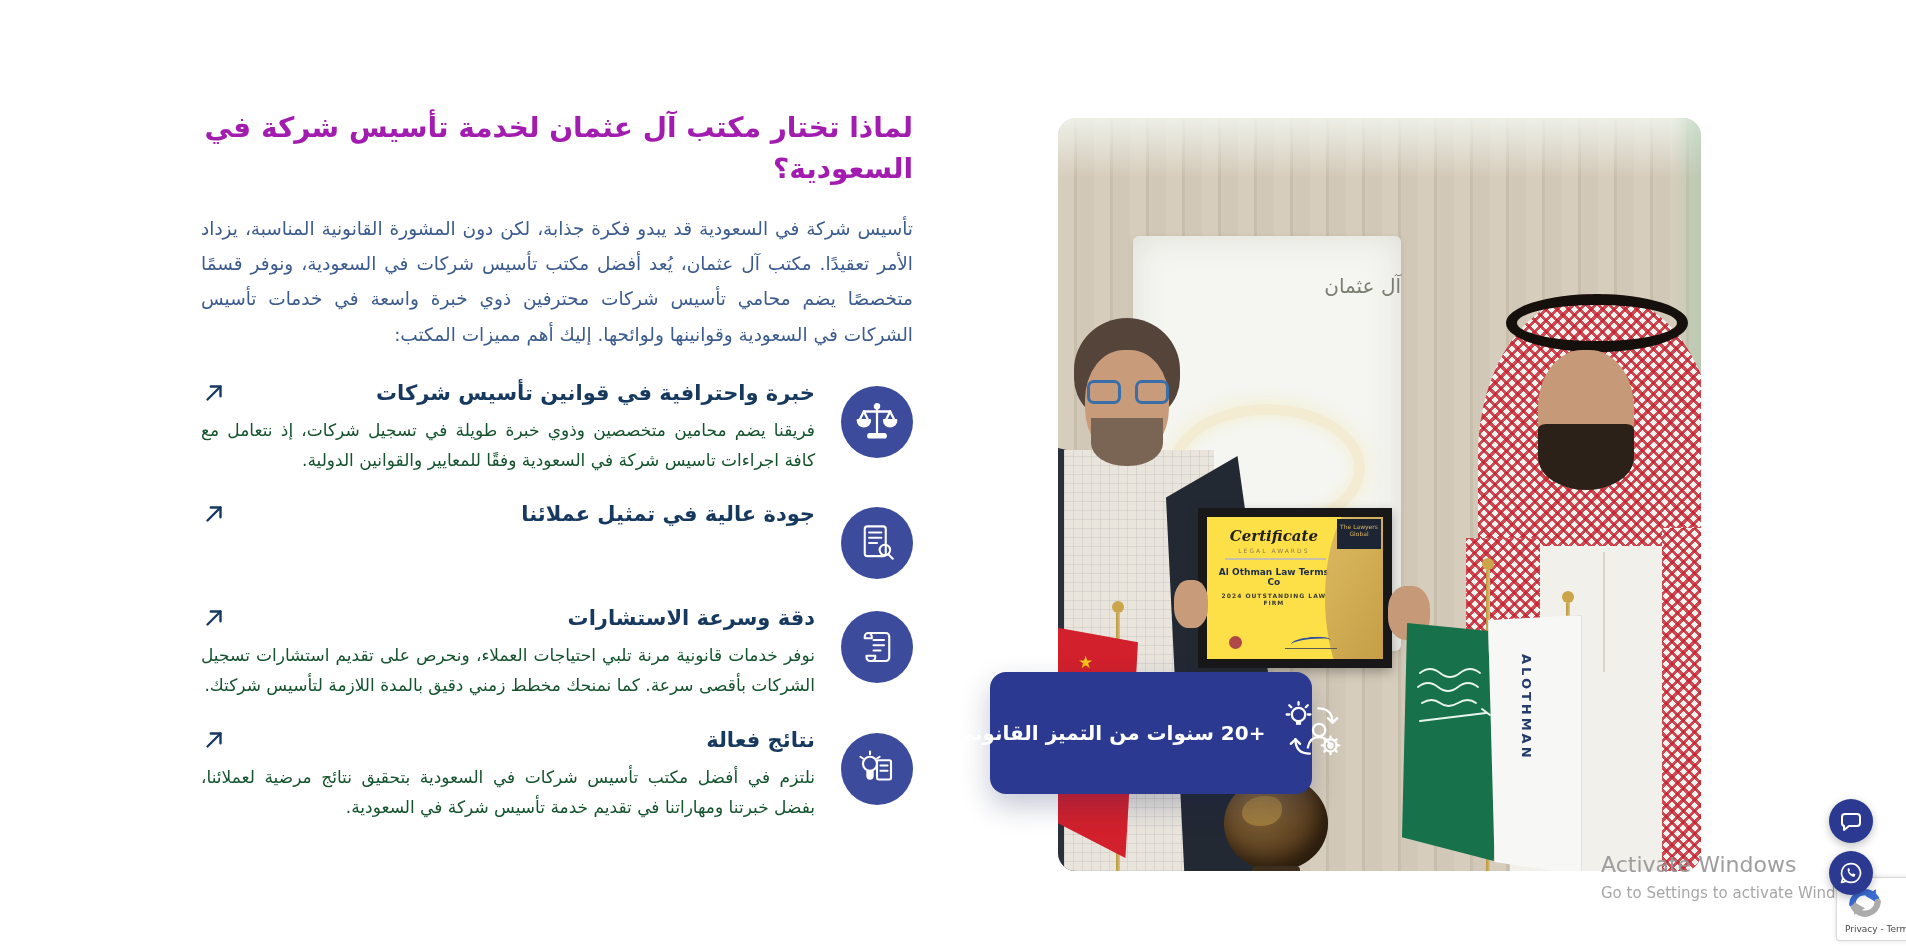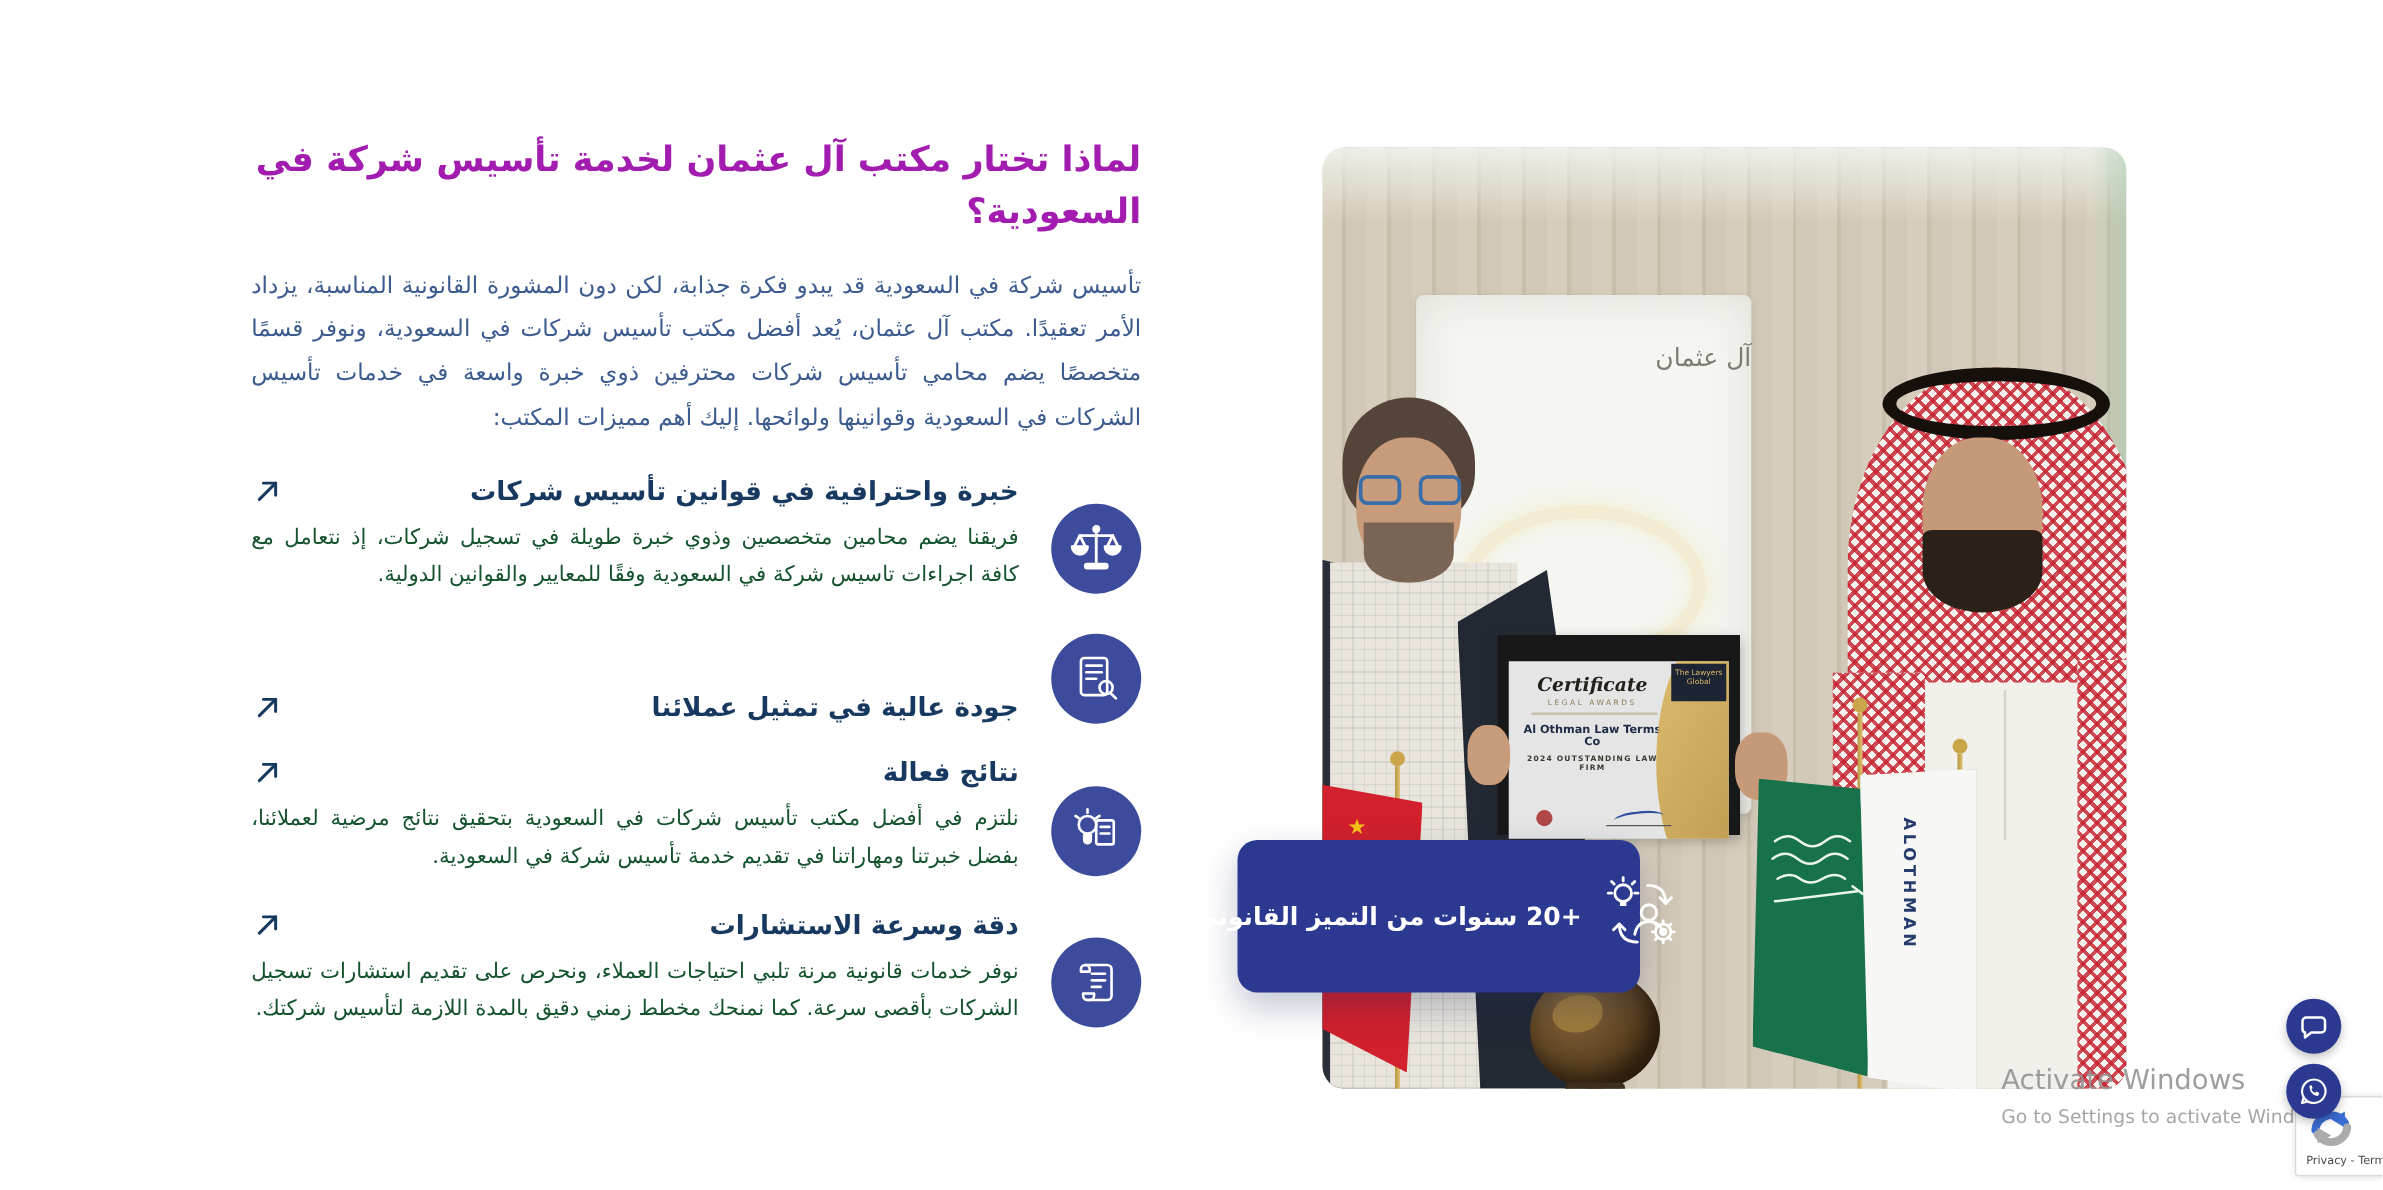--- a/index.html
+++ b/index.html
@@ -8,21 +8,21 @@
     position:relative; width:1906px; height:952px; background:#ffffff;
     overflow:hidden; font-family:"DejaVu Sans", sans-serif;
   }
 
   
   .text-col { position:absolute; top:108px; right:993px; width:712px; direction:rtl; text-align:right; }
   .heading   { font-size:28px; font-weight:bold; color:#a21caf; line-height:1.45; margin-bottom:22px; }
   .subheading{ font-size:21px; font-weight:bold; color:#1e409c; margin-bottom:20px; }
   .lead      { font-size:18.5px; color:#3c5b8e; line-height:1.9; margin-bottom:28px; text-align:justify; }
 
-  .feature { display:flex; gap:26px; margin-bottom:26px; align-items:flex-end; }
+  .feature { display:flex; gap:26px; margin-bottom:26px; align-items:flex-start; }
   .feature-icon {
     flex:0 0 72px; width:72px; height:72px; border-radius:50%;
     background:#3c4b9c; display:flex; align-items:center; justify-content:center; margin-top:6px;
   }
   .feature-content { flex:1; min-width:0; }
   .title-row { display:flex; justify-content:space-between; align-items:center; }
   .feature-title { font-size:21px; font-weight:bold; color:#17395f; }
   .arrow-btn { width:26px; height:26px; cursor:pointer; flex:0 0 26px; }
   .feature-body { font-size:17px; color:#14532d; line-height:1.75; margin-top:10px; text-align:justify; }
 
@@ -83,21 +83,21 @@
                      repeating-linear-gradient(-45deg, rgba(198,32,46,.8) 0 3px, transparent 3px 8px);
     border-radius:0 0 40% 40%; }
   .shemagh-drapeR{ position:absolute; left:604px; top:410px; width:54px; height:343px;
     background-color:#f6f2ee;
     background-image:repeating-linear-gradient(45deg, rgba(198,32,46,.8) 0 3px, transparent 3px 8px),
                      repeating-linear-gradient(-45deg, rgba(198,32,46,.8) 0 3px, transparent 3px 8px); }
 
   
   .cert { position:absolute; left:140px; top:390px; width:194px; height:160px; background:#181818; padding:9px;
     box-shadow:0 4px 10px rgba(40,40,40,.35); }
-  .cert-inner { position:relative; width:100%; height:100%; background:#e5e5e5; overflow:hidden; padding:10px 8px 6px 10px;margin-top:12px; }
+  .cert-inner { position:relative; width:100%; height:100%; background:#fde047; overflow:hidden; padding:10px 8px 6px 10px; }
   .cert-gold { position:absolute; right:-34px; top:-24px; width:92px; height:210px;
     background:linear-gradient(120deg,#dcba66,#b68c3a); border-radius:50%; opacity:.92; }
   .cert-issuer { position:absolute; right:2px; top:2px; width:44px; height:30px; background:#1d2433;
     color:#d9b765; font-size:6px; line-height:1.2; text-align:center; padding-top:4px; }
   .cert-title { font-family:"DejaVu Serif", serif; font-style:italic; font-weight:bold; font-size:15px; color:#23201a; width:72%; text-align:center; }
   .cert-sub   { font-size:6px; letter-spacing:2px; color:#8a7b52; width:72%; text-align:center; margin-top:2px; }
   .cert-line  { width:64%; height:2px; background:#c9c0a8; margin:4px 0 0 8px; }
   .cert-name  { font-size:9px; font-weight:bold; color:#1d2b45; width:72%; text-align:center; margin-top:7px; }
   .cert-award { font-size:6px; font-weight:bold; color:#3a382f; width:72%; text-align:center; margin-top:5px; letter-spacing:1px; }
   .cert-seal  { position:absolute; left:22px; bottom:10px; width:13px; height:13px; border-radius:50%; background:#b04848; }
@@ -208,62 +208,62 @@
             <line x1="6" y1="18" x2="18" y2="6"></line>
               <polyline points="9,6 18,6 18,15"></polyline>
           </svg>
         </div>
       </div>
     </div>
 
     <div class="feature">
       <div class="feature-icon">
         <svg width="42" height="42" viewBox="0 0 48 48" fill="none" stroke="#ffffff" stroke-width="2.4" stroke-linecap="round" stroke-linejoin="round">
+          <path d="M14 8 h20 a4 4 0 0 1 4 4 v24 a4 4 0 0 1 -4 4 H16"></path>
+          <path d="M14 8 a4 4 0 0 0 -4 4 v2 h8 v-2 a4 4 0 0 0 -4 -4 z"></path>
+          <path d="M16 40 a4 4 0 0 1 -4 -4 v-2 h10 v2 a4 4 0 0 1 -4 4 z"></path>
+          <line x1="20" y1="16" x2="32" y2="16"></line>
+            <line x1="20" y1="22" x2="32" y2="22"></line>
+            <line x1="20" y1="28" x2="28" y2="28"></line>
+        </svg>
+      </div>
+      <div class="feature-content">
+        <div class="title-row">
+          <div class="feature-title">دقة وسرعة الاستشارات</div>
+          <svg class="arrow-btn" viewBox="0 0 24 24" fill="none" stroke="#17395f" stroke-width="2.2" stroke-linecap="round" stroke-linejoin="round">
+            <line x1="6" y1="18" x2="18" y2="6"></line>
+              <polyline points="9,6 18,6 18,15"></polyline>
+          </svg>
+        </div>
+        <div class="feature-body">نوفر خدمات قانونية مرنة تلبي احتياجات العملاء، ونحرص على تقديم استشارات تسجيل الشركات بأقصى سرعة. كما نمنحك مخطط زمني دقيق بالمدة اللازمة لتأسيس شركتك.</div>
+      </div>
+    </div>
+
+    <div class="feature">
+      <div class="feature-icon">
+        <svg width="42" height="42" viewBox="0 0 48 48" fill="none" stroke="#ffffff" stroke-width="2.4" stroke-linecap="round" stroke-linejoin="round">
           <rect x="24" y="14" width="16" height="22" rx="2"></rect>
           <line x1="28" y1="20" x2="36" y2="20"></line>
             <line x1="28" y1="26" x2="36" y2="26"></line>
           <circle cx="16" cy="18" r="8"></circle>
           <line x1="16" y1="4" x2="16" y2="7"></line>
             <line x1="5" y1="10" x2="8" y2="12"></line>
             <line x1="27" y1="10" x2="24" y2="12"></line>
           <path d="M13 27 h6 v5 a3 3 0 0 1 -6 0 z" fill="#ffffff"></path>
         </svg>
       </div>
       <div class="feature-content">
         <div class="title-row">
           <div class="feature-title">نتائج فعالة</div>
           <svg class="arrow-btn" viewBox="0 0 24 24" fill="none" stroke="#17395f" stroke-width="2.2" stroke-linecap="round" stroke-linejoin="round">
             <line x1="6" y1="18" x2="18" y2="6"></line>
               <polyline points="9,6 18,6 18,15"></polyline>
           </svg>
         </div>
         <div class="feature-body">نلتزم في أفضل مكتب تأسيس شركات في السعودية بتحقيق نتائج مرضية لعملائنا، بفضل خبرتنا ومهاراتنا في تقديم خدمة تأسيس شركة في السعودية.</div>
-      </div>
-    </div>
-
-    <div class="feature">
-      <div class="feature-icon">
-        <svg width="42" height="42" viewBox="0 0 48 48" fill="none" stroke="#ffffff" stroke-width="2.4" stroke-linecap="round" stroke-linejoin="round">
-          <path d="M14 8 h20 a4 4 0 0 1 4 4 v24 a4 4 0 0 1 -4 4 H16"></path>
-          <path d="M14 8 a4 4 0 0 0 -4 4 v2 h8 v-2 a4 4 0 0 0 -4 -4 z"></path>
-          <path d="M16 40 a4 4 0 0 1 -4 -4 v-2 h10 v2 a4 4 0 0 1 -4 4 z"></path>
-          <line x1="20" y1="16" x2="32" y2="16"></line>
-            <line x1="20" y1="22" x2="32" y2="22"></line>
-            <line x1="20" y1="28" x2="28" y2="28"></line>
-        </svg>
-      </div>
-      <div class="feature-content">
-        <div class="title-row">
-          <div class="feature-title">دقة وسرعة الاستشارات</div>
-          <svg class="arrow-btn" viewBox="0 0 24 24" fill="none" stroke="#17395f" stroke-width="2.2" stroke-linecap="round" stroke-linejoin="round">
-            <line x1="6" y1="18" x2="18" y2="6"></line>
-              <polyline points="9,6 18,6 18,15"></polyline>
-          </svg>
-        </div>
-        <div class="feature-body">نوفر خدمات قانونية مرنة تلبي احتياجات العملاء، ونحرص على تقديم استشارات تسجيل الشركات بأقصى سرعة. كما نمنحك مخطط زمني دقيق بالمدة اللازمة لتأسيس شركتك.</div>
       </div>
     </div>
   </div>
 
   <div class="photo">
     <div class="photo-top"></div>
     <div class="photo-right-glass"></div>
     <div class="plant">
         <i></i>
         <i></i>

